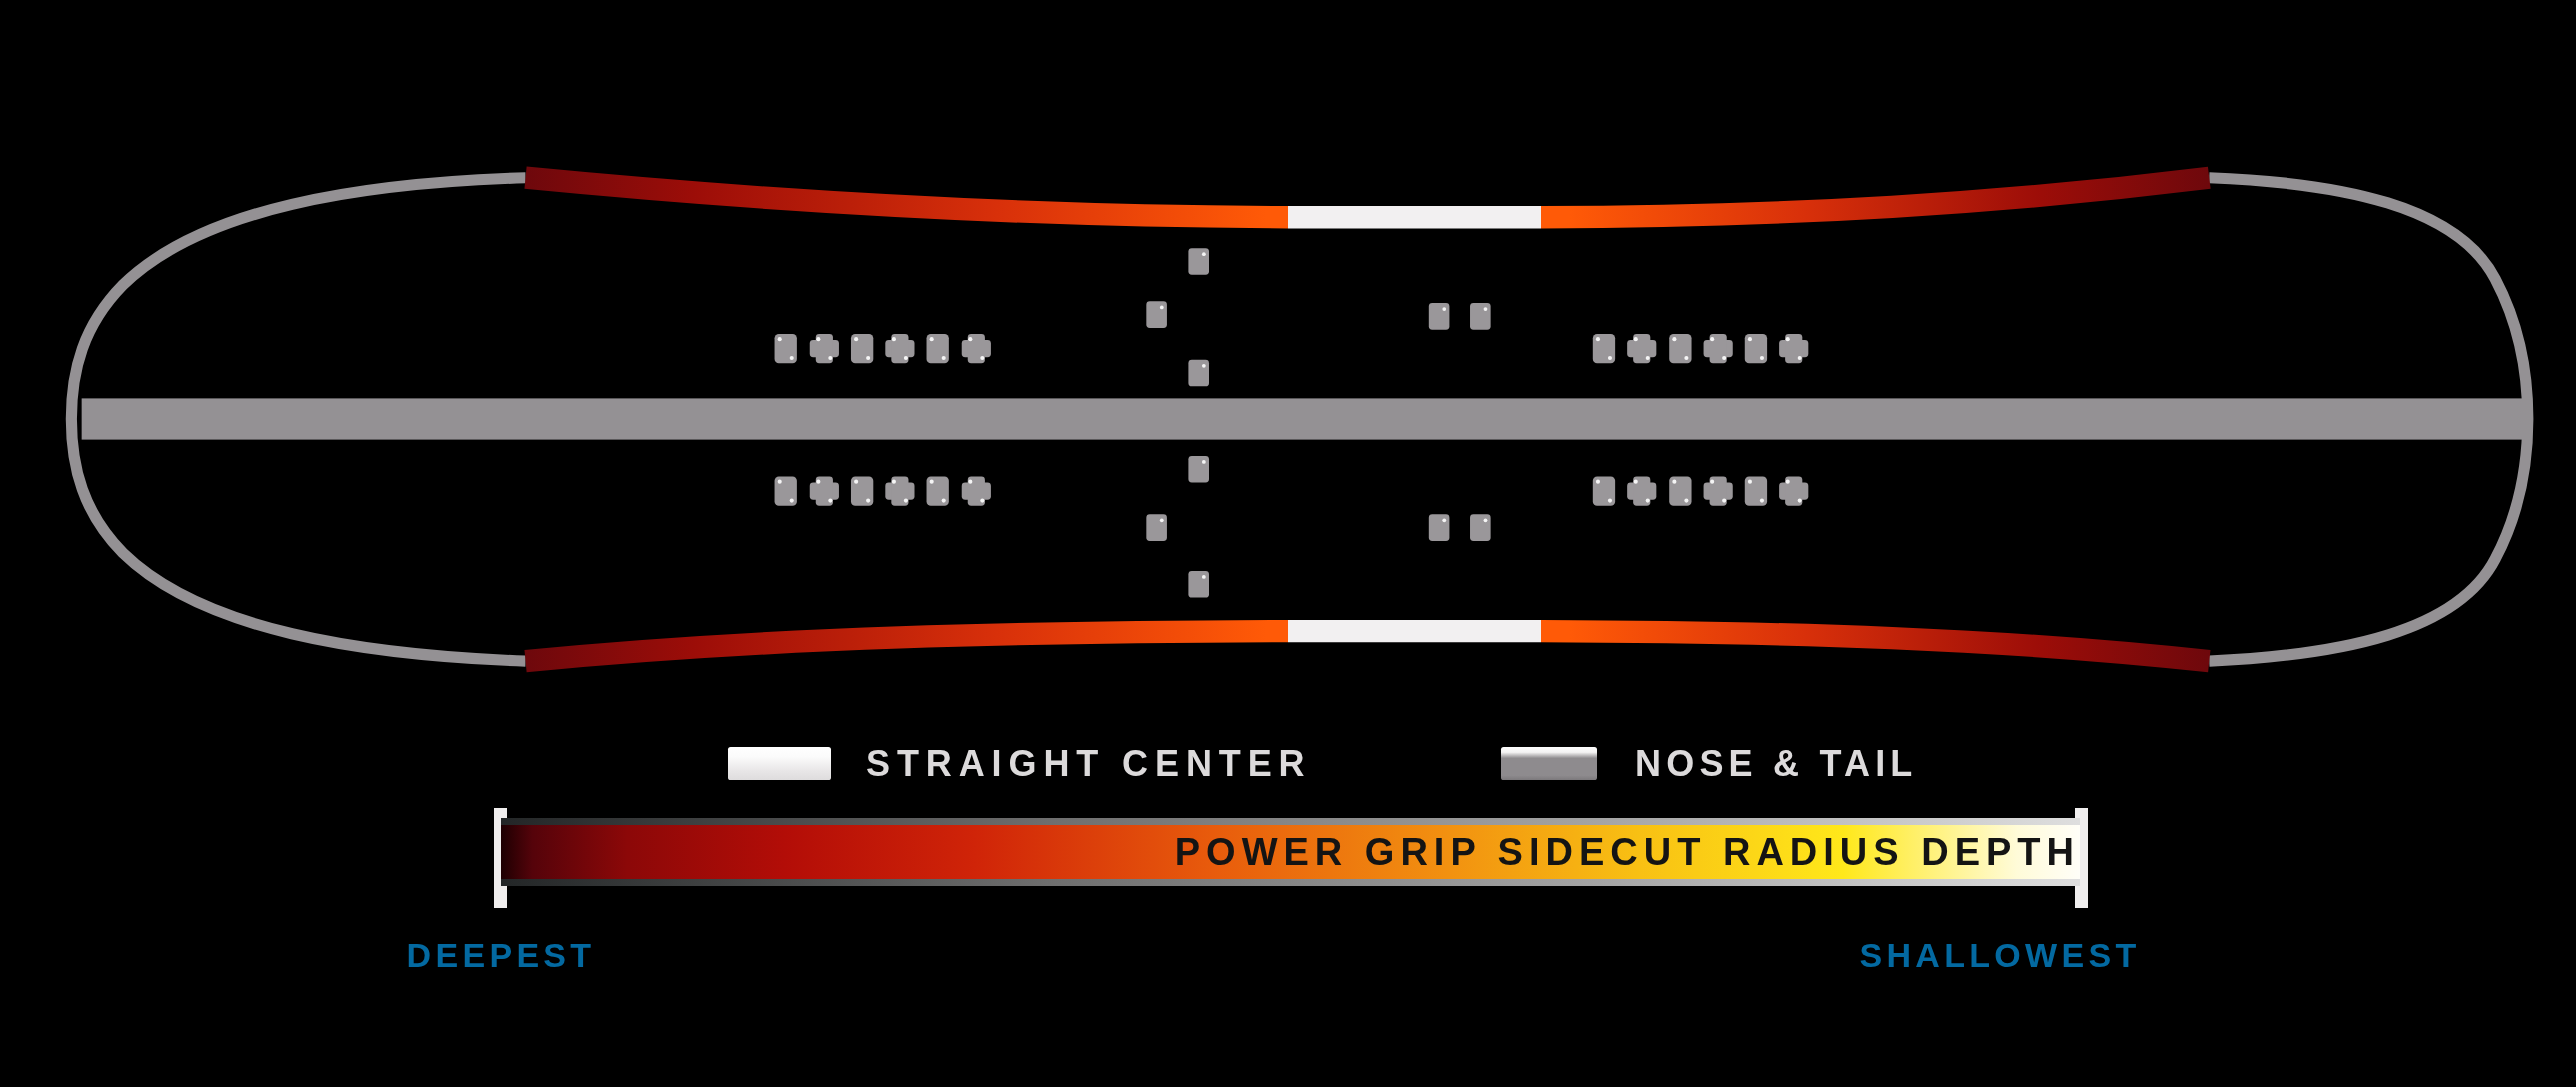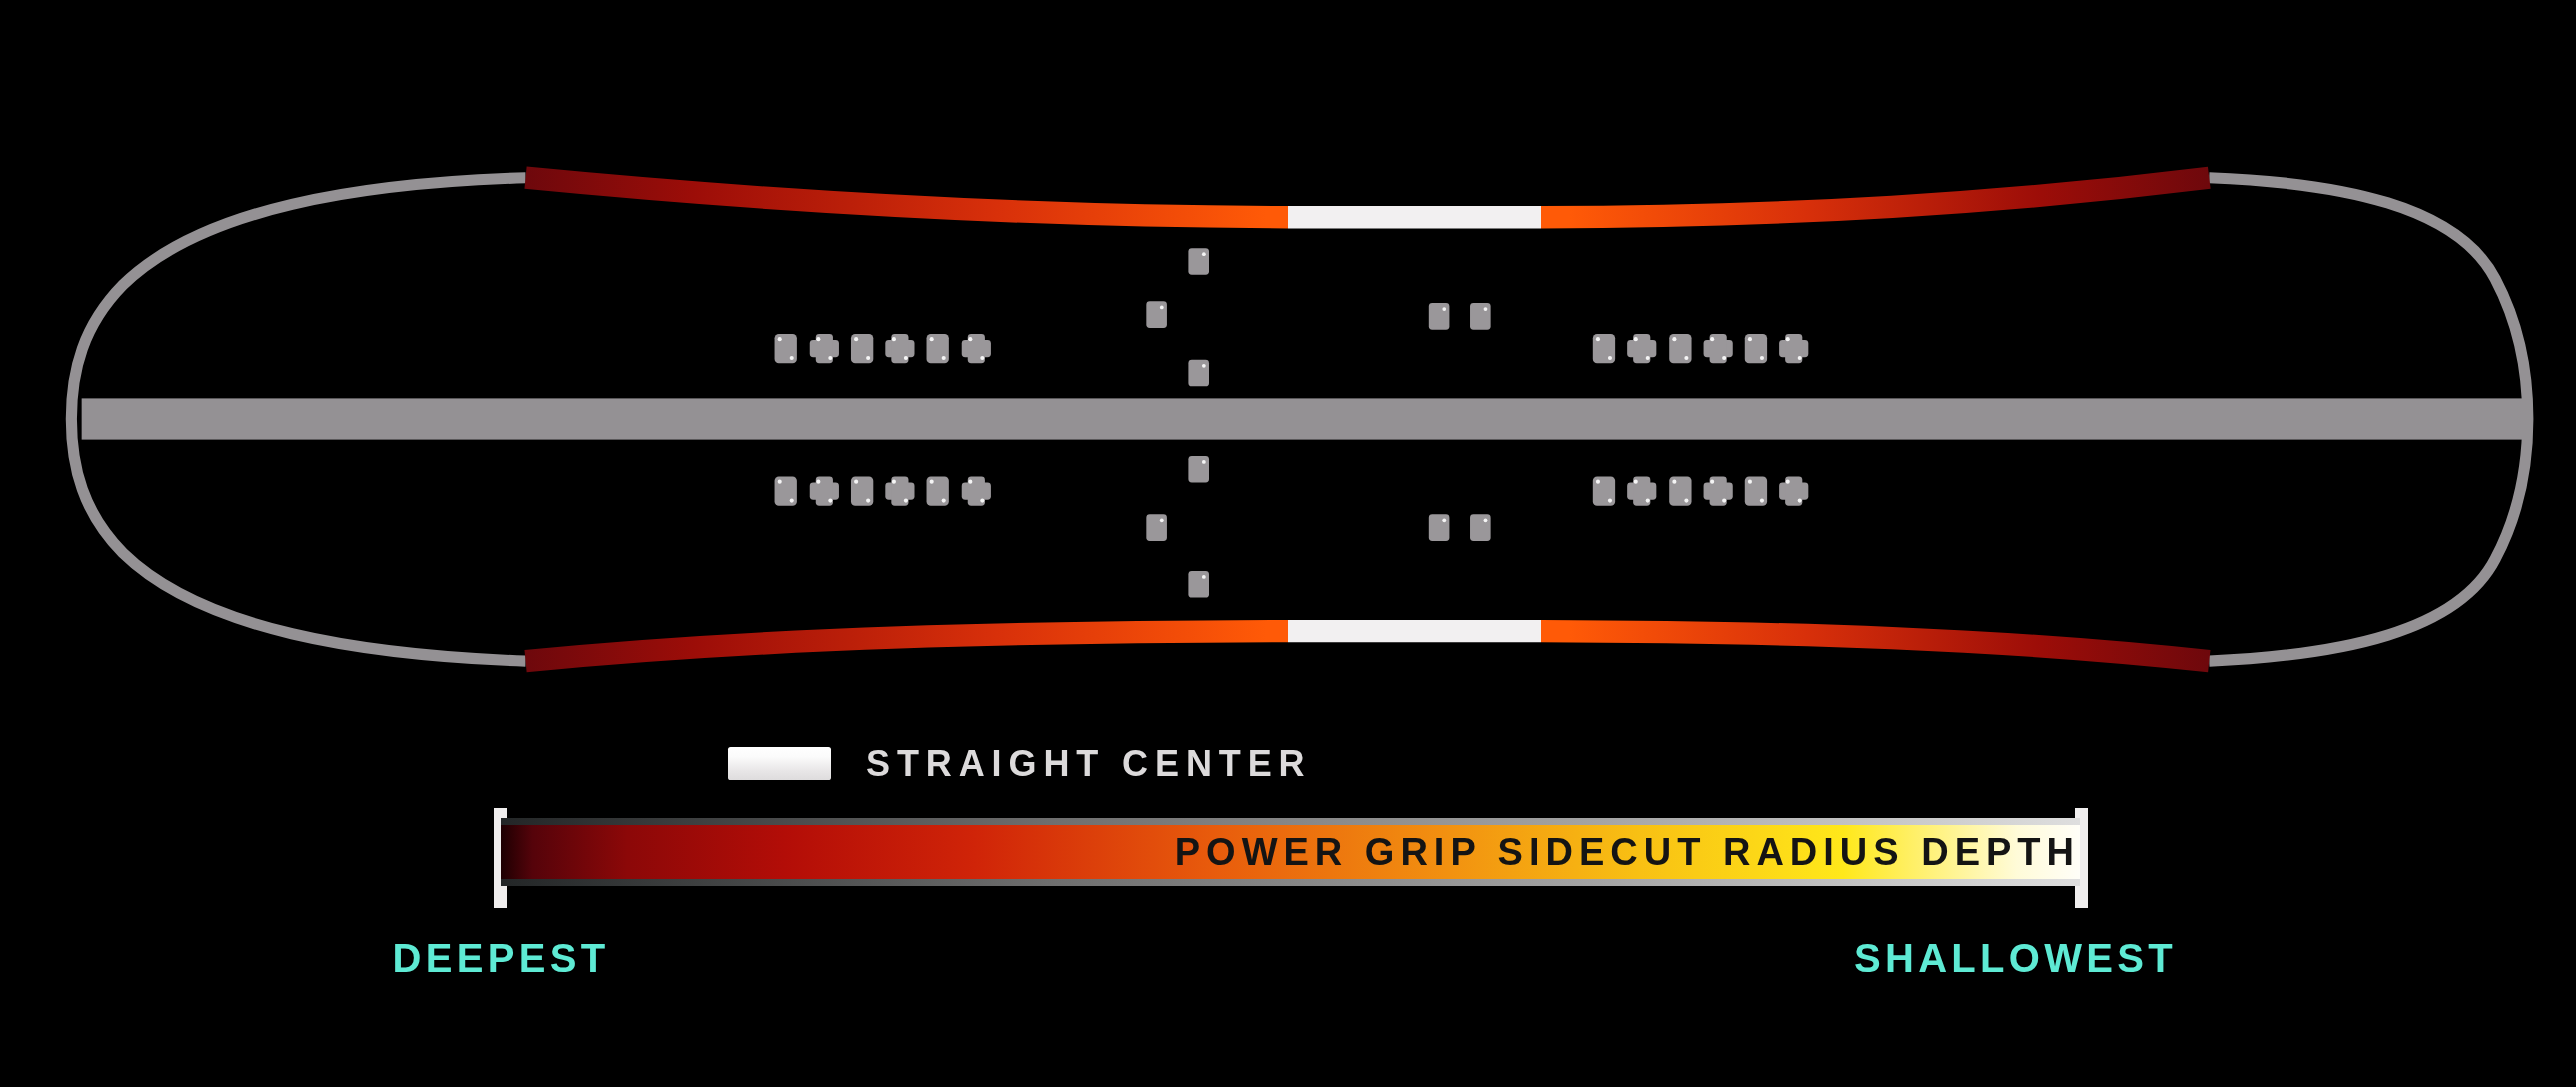--- a/index.html
+++ b/index.html
@@ -17,21 +17,21 @@
   .legend-item.first .legend-label{margin-left:35px;letter-spacing:6.9px;}
   .legend-item.second .legend-label{margin-left:38px;letter-spacing:5.2px;}
   
   .bracket{position:absolute;top:808px;width:13px;height:100px;background:#f0eeee;}
   .bracket.left{left:494px;}
   .bracket.right{left:2075px;}
   .scale-bar{position:absolute;left:501px;top:818px;width:1579px;height:68px;display:flex;flex-direction:column;}
   .bar-edge{height:6.9px;flex:none;background:linear-gradient(90deg,#232627 0%,#6f6f6f 35%,#a5a5a5 70%,#dedede 100%);}
   .bar-body{flex:1;display:flex;align-items:center;justify-content:flex-end;}
   .bar-title{color:#141414;font-weight:700;font-size:38px;letter-spacing:6px;white-space:nowrap;}
-  .end-label{position:absolute;top:936px;width:292px;text-align:center;color:#5eead4;font-weight:700;font-size:40px;letter-spacing:4.3px;white-space:nowrap;}
+  .end-label{position:absolute;top:936px;width:292px;text-align:center;color:#0369a1;font-weight:700;font-size:34px;letter-spacing:4.3px;white-space:nowrap;}
   .end-label.deepest{left:355px;}
   .end-label.shallowest{left:1854px;}
 </style>
 </head>
 <body>
 
 <div class="stage" style="background: rgb(0, 0, 0);">
 
   <svg class="board" width="2576" height="1087" viewBox="0 0 3000 1266">
     <defs>
@@ -240,20 +240,24 @@
           <rect x="1384" y="665" width="24" height="31" rx="4" fill="#9a979a"></rect>
           <circle cx="1402" cy="672" r="2.2" fill="#ffffff" opacity="0.9"></circle>
         </g>
       </g>
   </svg>
 
   <div class="legend-item first" style="left:728px;">
     <span class="swatch swatch-straight"></span>
     <span class="legend-label">STRAIGHT CENTER</span>
   </div>
+  <div class="legend-item second" style="left:1501px;">
+    <span class="swatch swatch-nosetail"></span>
+    <span class="legend-label">NOSE &amp; TAIL</span>
+  </div>
 
   <div class="bracket left" style="background: rgb(240, 238, 238);"></div>
   <div class="bracket right" style="background: rgb(240, 238, 238);"></div>
 
   <div class="scale-bar">
     <div class="bar-edge"></div>
     <div class="bar-body" id="bar-body" style="background: linear-gradient(90deg, rgb(29, 0, 2) 0%, rgb(85, 3, 10) 2%, rgb(140, 8, 8) 8%, rgb(179, 13, 7) 18%, rgb(208, 36, 8) 30%, rgb(232, 91, 12) 45%, rgb(242, 145, 16) 60%, rgb(248, 192, 19) 72%, rgb(255, 232, 26) 85%, rgb(255, 251, 216) 96%, rgb(255, 254, 248) 100%);">
       <span class="bar-title">POWER GRIP SIDECUT RADIUS DEPTH</span>
     </div>
     <div class="bar-edge"></div>

